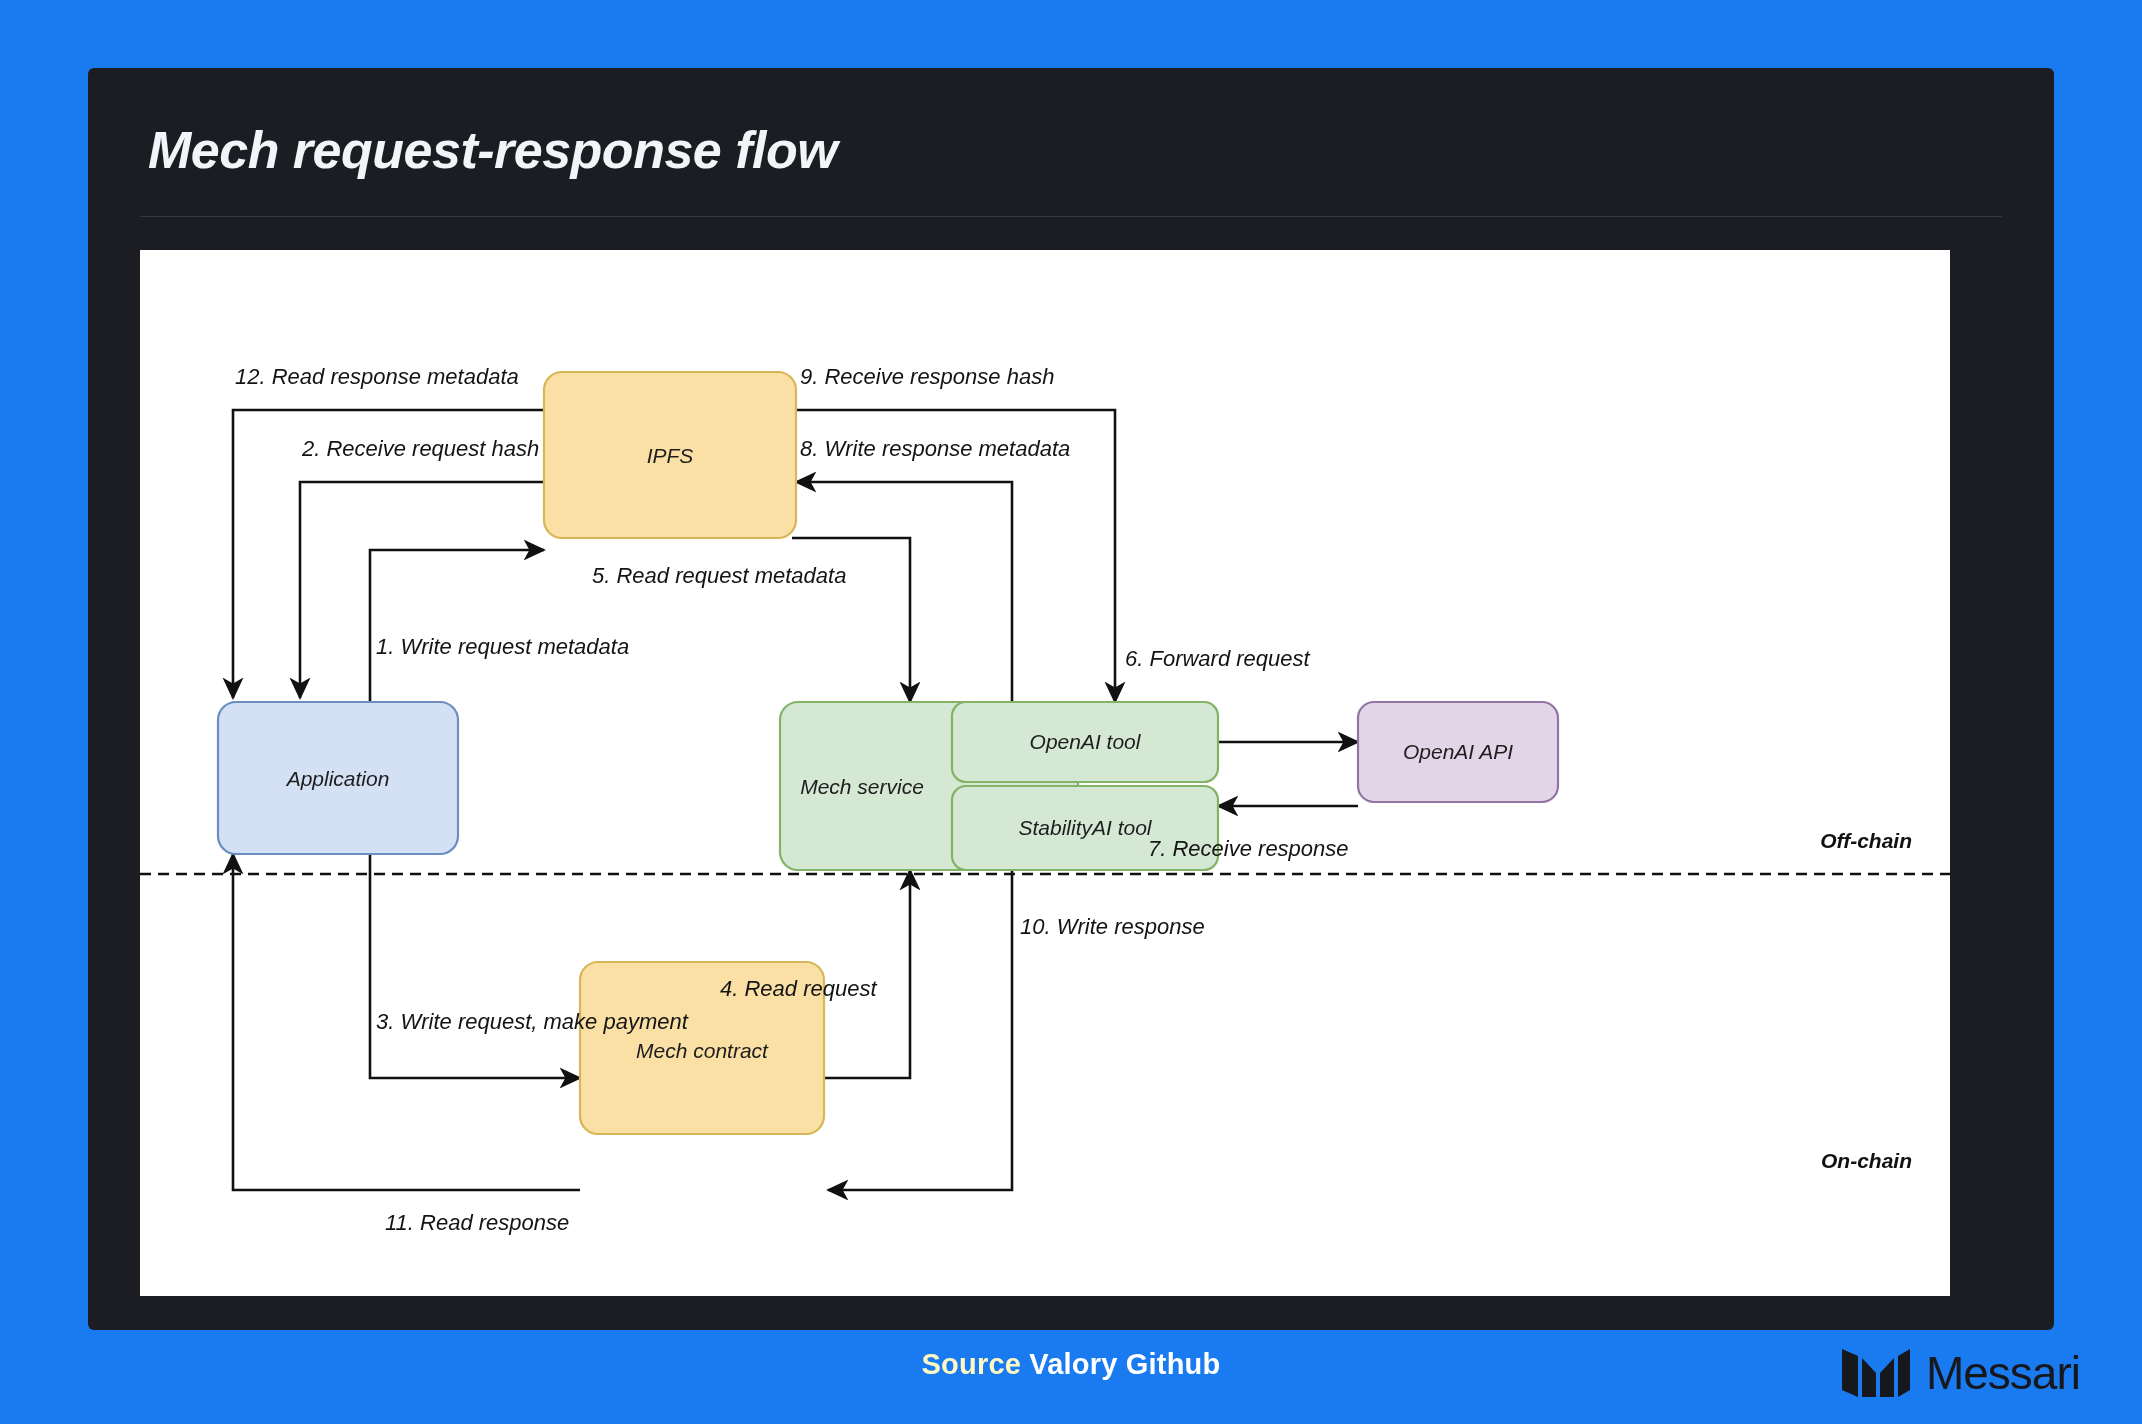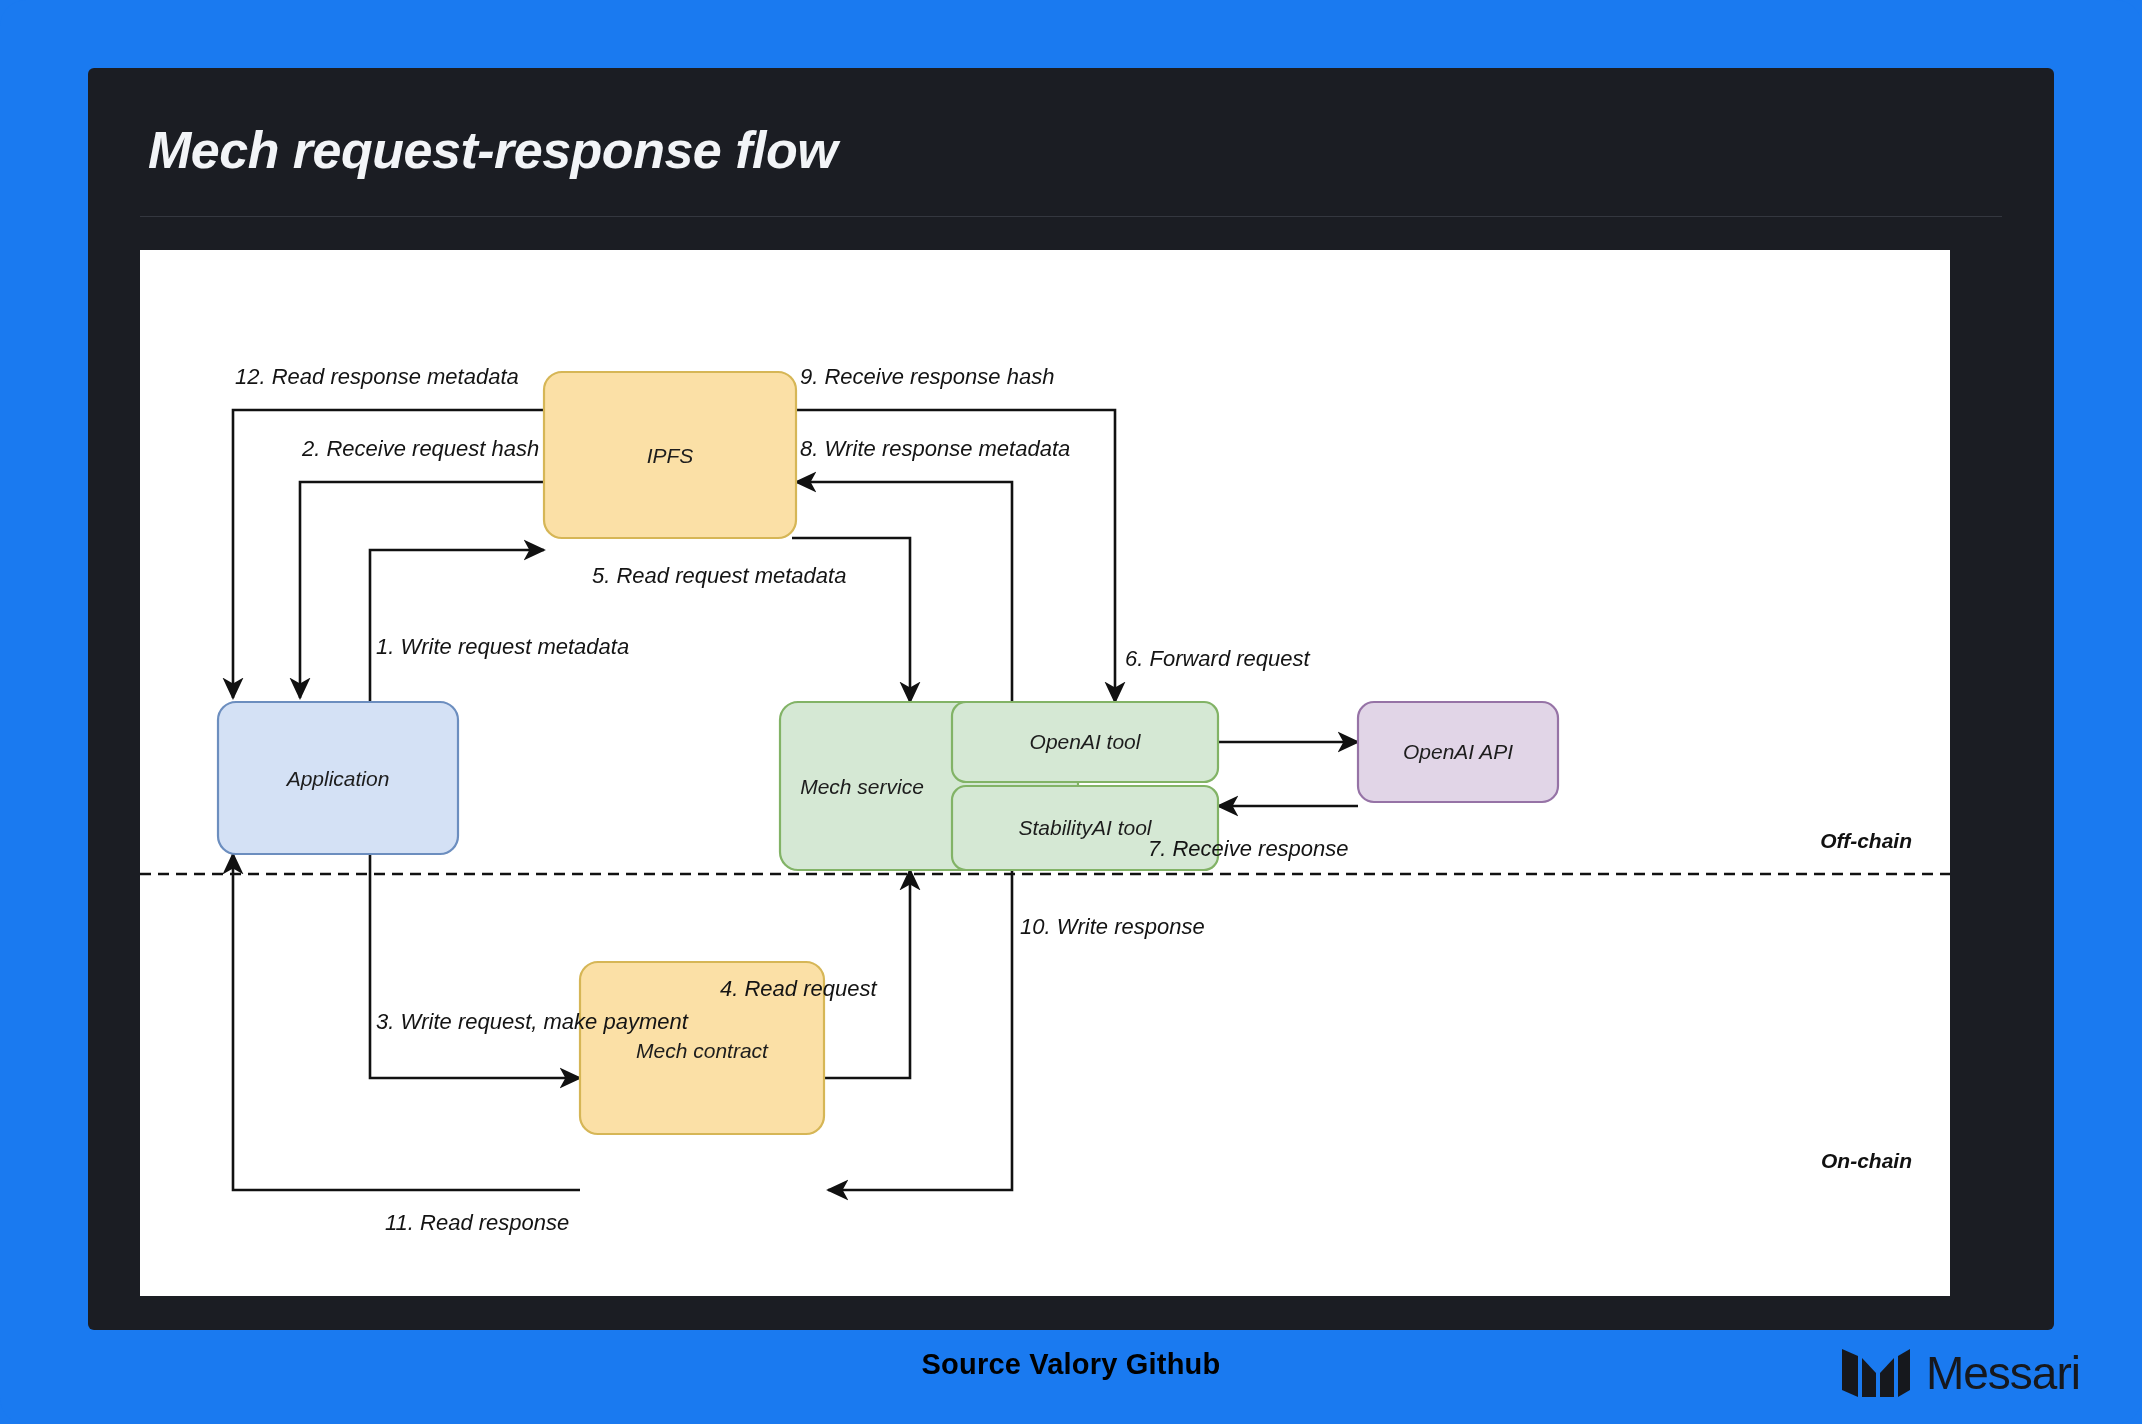--- a/index.html
+++ b/index.html
@@ -50,22 +50,22 @@
   }
   .edge{fill:none;stroke:#111111;stroke-width:2.6;}
   .divider{fill:none;stroke:#111111;stroke-width:2.6;stroke-dasharray:11 7;}
   #footer{
     position:absolute;left:0;top:1342px;width:2142px;height:74px;
   }
   #source{
     position:absolute;left:0;top:6px;width:2142px;text-align:center;
     font-size:29px;font-weight:bold;letter-spacing:0.2px;
   }
-  #source .muted{color:#000000;}
-  #source .strong{color:#000000;}
+  #source .muted{color:#fef9c3;}
+  #source .strong{color:#ffffff;}
   #brand{
     position:absolute;right:62px;top:0px;height:62px;
     display:flex;align-items:center;gap:14px;
   }
   #brand-mark{display:block;}
   #brand-word{
     color:#16181d;font-size:46px;font-weight:normal;letter-spacing:-1px;
     line-height:1;
   }
 </style>

